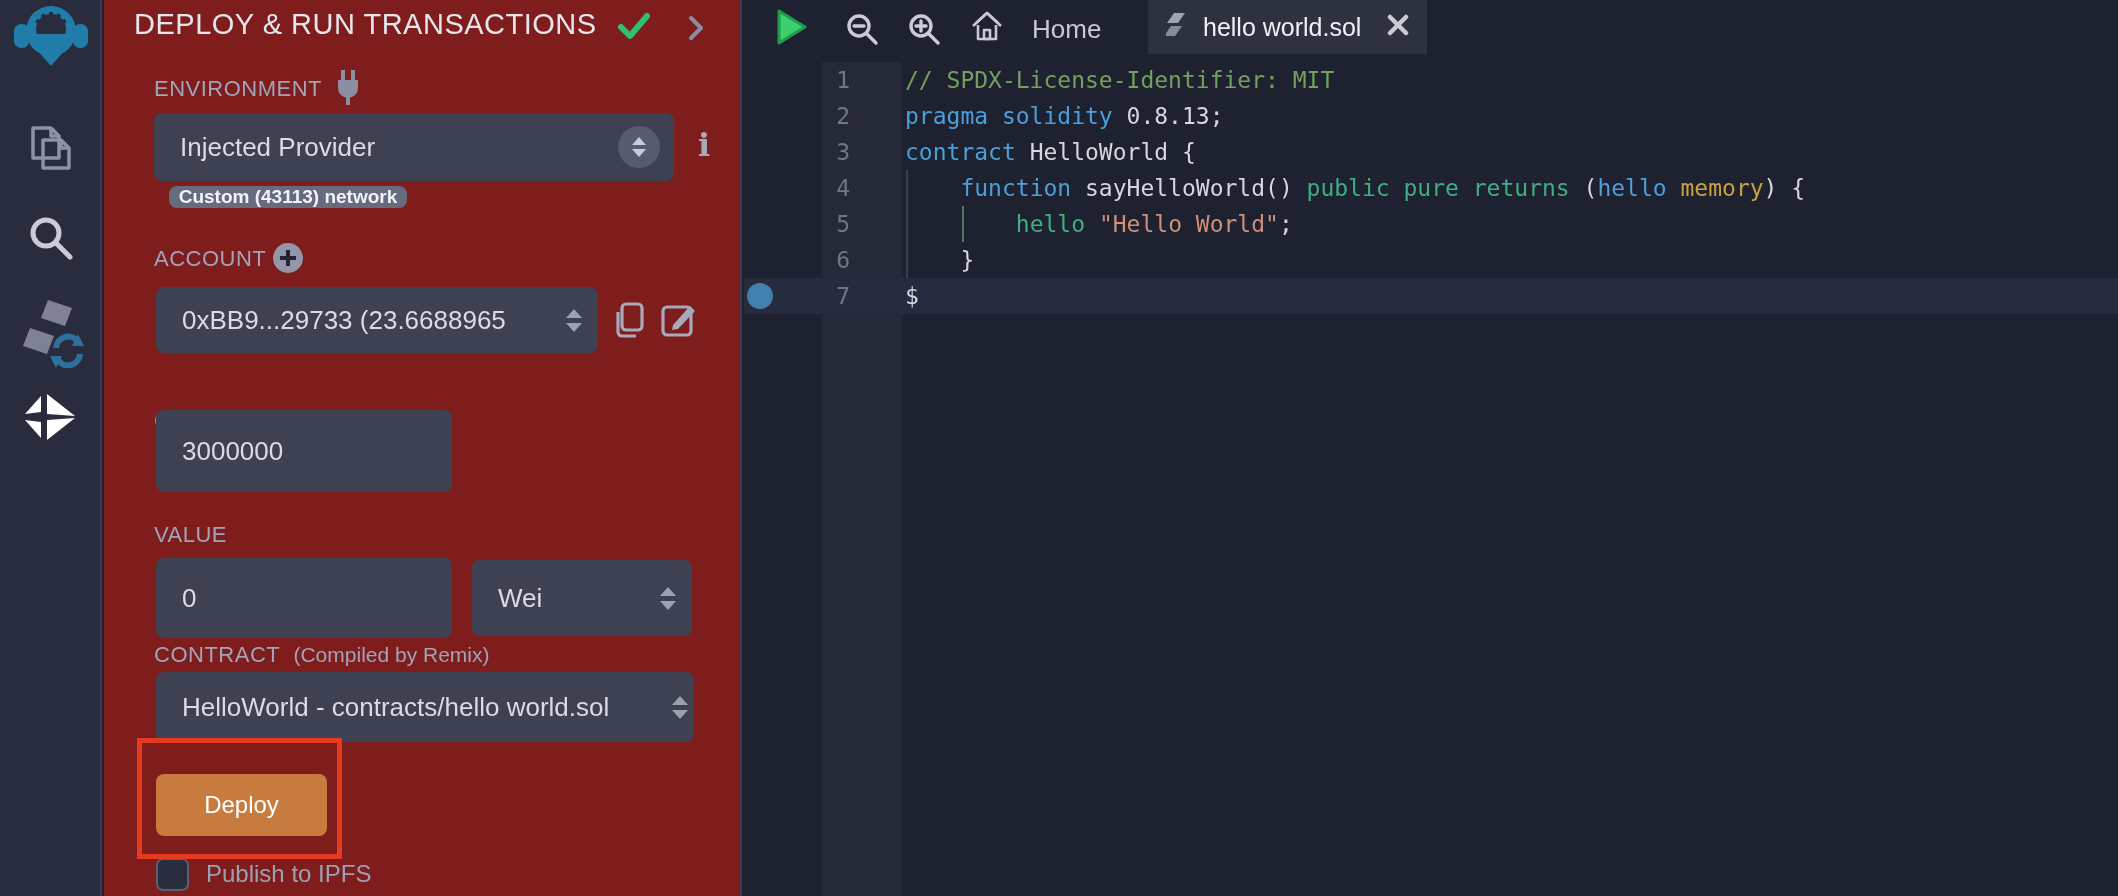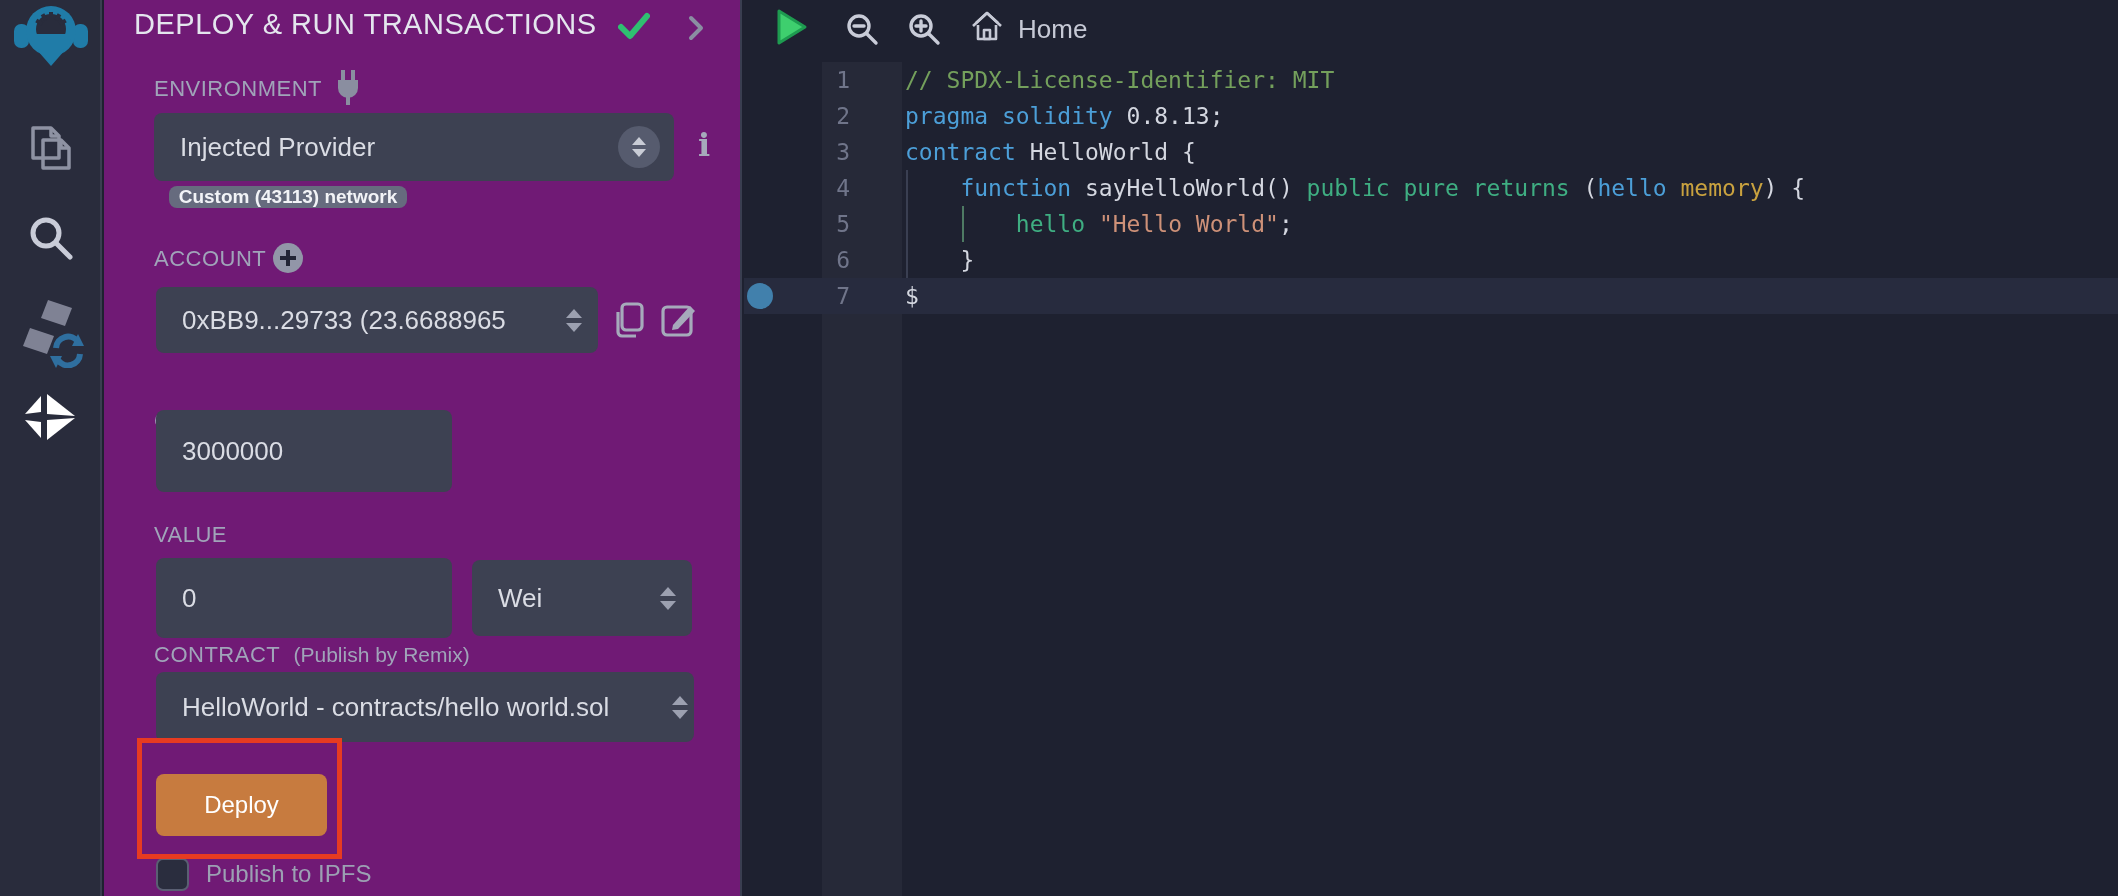--- a/index.html
+++ b/index.html
@@ -7,21 +7,21 @@
               font-family:"Liberation Sans", sans-serif; }
   #root { position:relative; width:2118px; height:896px; background:#1E2130; }
 
   
   .activity-bar { position:absolute; left:0; top:0; width:102px; height:896px;
                   background:#292C3C; border-right:2px solid #3A3E50; }
   .act-icon { position:absolute; left:0; width:102px; display:flex; justify-content:center; cursor:pointer; }
 
   
   .side-panel { position:absolute; left:104px; top:0; width:638px; height:896px;
-                background:#701a75; border-right:2px solid #3A3E50; }
+                background:#7f1d1d; border-right:2px solid #3A3E50; }
   .panel-title { position:absolute; left:30px; top:8px; font-size:29px; color:#E4E6EE;
                  font-weight:500; letter-spacing:.5px; white-space:nowrap; }
   .title-check { position:absolute; left:514px; top:12px; }
   .title-chevron { position:absolute; left:584px; top:15px; }
   .sec-label { position:absolute; font-size:22px; color:#A0A4B9; letter-spacing:.5px; white-space:nowrap; }
   .sec-sublabel { font-size:21px; color:#A0A4B9; letter-spacing:0; text-transform:none; font-weight:400; }
   .ctl { position:absolute; background:#3D4152; border-radius:8px; display:flex; align-items:center;
          color:#DADCE4; font-size:26px; cursor:pointer; }
   .ctl .txt { padding-left:26px; white-space:nowrap; overflow:hidden; flex:1; }
   .spin { display:flex; flex-direction:column; gap:5px; align-items:center; margin-right:16px; }
@@ -43,21 +43,21 @@
                 font-family:"Liberation Sans", sans-serif; cursor:pointer; }
   .checkbox { position:absolute; left:52px; top:858px; width:33px; height:33px; border:2px solid #5A5F73;
               border-radius:7px; background:#2A2D3E; cursor:pointer; }
   .chk-label { position:absolute; left:102px; top:860px; font-size:24px; color:#9CA0B3; white-space:nowrap; }
   .annotation { position:absolute; left:33px; top:738px; width:205px; height:121px;
                 border:5px solid #E73B21; pointer-events:none; z-index:9; }
 
   
   .editor { position:absolute; left:744px; top:0; width:1374px; height:896px; background:#1E2130; }
   .tb-icon { position:absolute; top:0; cursor:pointer; }
-  .home-tab { position:absolute; left:226px; top:10px; display:flex; align-items:center; gap:14px;
+  .home-tab { position:absolute; left:226px; top:10px; display:flex; align-items:center; gap:28px;
               color:#C6C9D5; font-size:26px; cursor:pointer; }
   .file-tab { position:absolute; left:404px; top:0; width:279px; height:54px; background:#2D3140;
               display:flex; align-items:center; padding:0 18px; gap:13px; cursor:pointer; }
   .file-tab .tab-label { color:#F0F1F5; font-size:25px; white-space:nowrap; flex:1; }
   .gutter-band { position:absolute; left:78px; top:62px; width:80px; height:834px; background:#262938; }
   .code-rows { position:absolute; left:0; top:62px; width:1374px; }
   .crow { display:flex; height:36px; line-height:36px; font-family:"DejaVu Sans Mono", monospace; font-size:23px; }
   .crow.current { background:#272B3E; }
   .crow .glyph { width:78px; position:relative; flex:none; }
   .crow .lnum { width:80px; flex:none; text-align:right; padding-right:52px; color:#70758A;
@@ -201,21 +201,21 @@
     <div class="ctl" style="left:368px; top:560px; width:220px; height:76px;">
       <span class="txt">Wei</span>
       <span class="spin">
           <i class="up"></i>
           <i class="dn"></i>
         </span>
     </div>
 
     <div class="sec-label" style="left:50px; top:642px;">
       <span>CONTRACT</span>&nbsp;
-      <span class="sec-sublabel">(Publish by Remix)</span>
+      <span class="sec-sublabel">(Compiled by Remix)</span>
     </div>
     <div class="ctl" style="left:52px; top:672px; width:538px; height:70px;">
       <span class="txt">HelloWorld - contracts/hello world.sol</span>
       <span class="spin" style="margin-right:6px;">
           <i class="up"></i>
           <i class="dn"></i>
         </span>
     </div>
 
     <button class="deploy-btn">Deploy</button>
@@ -252,20 +252,35 @@
         <svg width="34" height="32" viewBox="0 0 34 32" fill="none" stroke="#C6C9D5" stroke-width="2.6" stroke-linejoin="round">
           <path d="M3 16 L17 3 L31 16"></path>
             <path d="M6 13 L17 3 L28 13"></path>
             <path d="M8 15 V29 H26 V15"></path>
             <rect x="14" y="20" width="6" height="9"></rect>
         </svg>
       </span>
       <span>Home</span>
     </div>
 
+    <div class="file-tab">
+      <span>
+        <svg width="24" height="26" viewBox="0 0 24 26" fill="#9FA3B2">
+          <path d="M8 1 h11 l-7 10 h-11 z"></path>
+            <path d="M5 14 h11 l-7 10 h-11 z" opacity="0.8"></path>
+        </svg>
+      </span>
+      <span class="tab-label">hello world.sol</span>
+      <span>
+        <svg width="22" height="22" viewBox="0 0 22 22" stroke="#C9CCD6" stroke-width="4.5" stroke-linecap="round">
+            <line x1="3" y1="3" x2="19" y2="19"></line>
+            <line x1="19" y1="3" x2="3" y2="19"></line>
+          </svg>
+      </span>
+    </div>
 
     <div class="gutter-band"></div>
     <div class="code-rows" id="code-rows">
         <div class="crow">
           <div class="glyph"></div>
           <div class="lnum">1</div>
           <div class="ccode"><span class="tok-comment">// SPDX-License-Identifier: MIT</span></div>
         </div>
         <div class="crow">
           <div class="glyph"></div>

